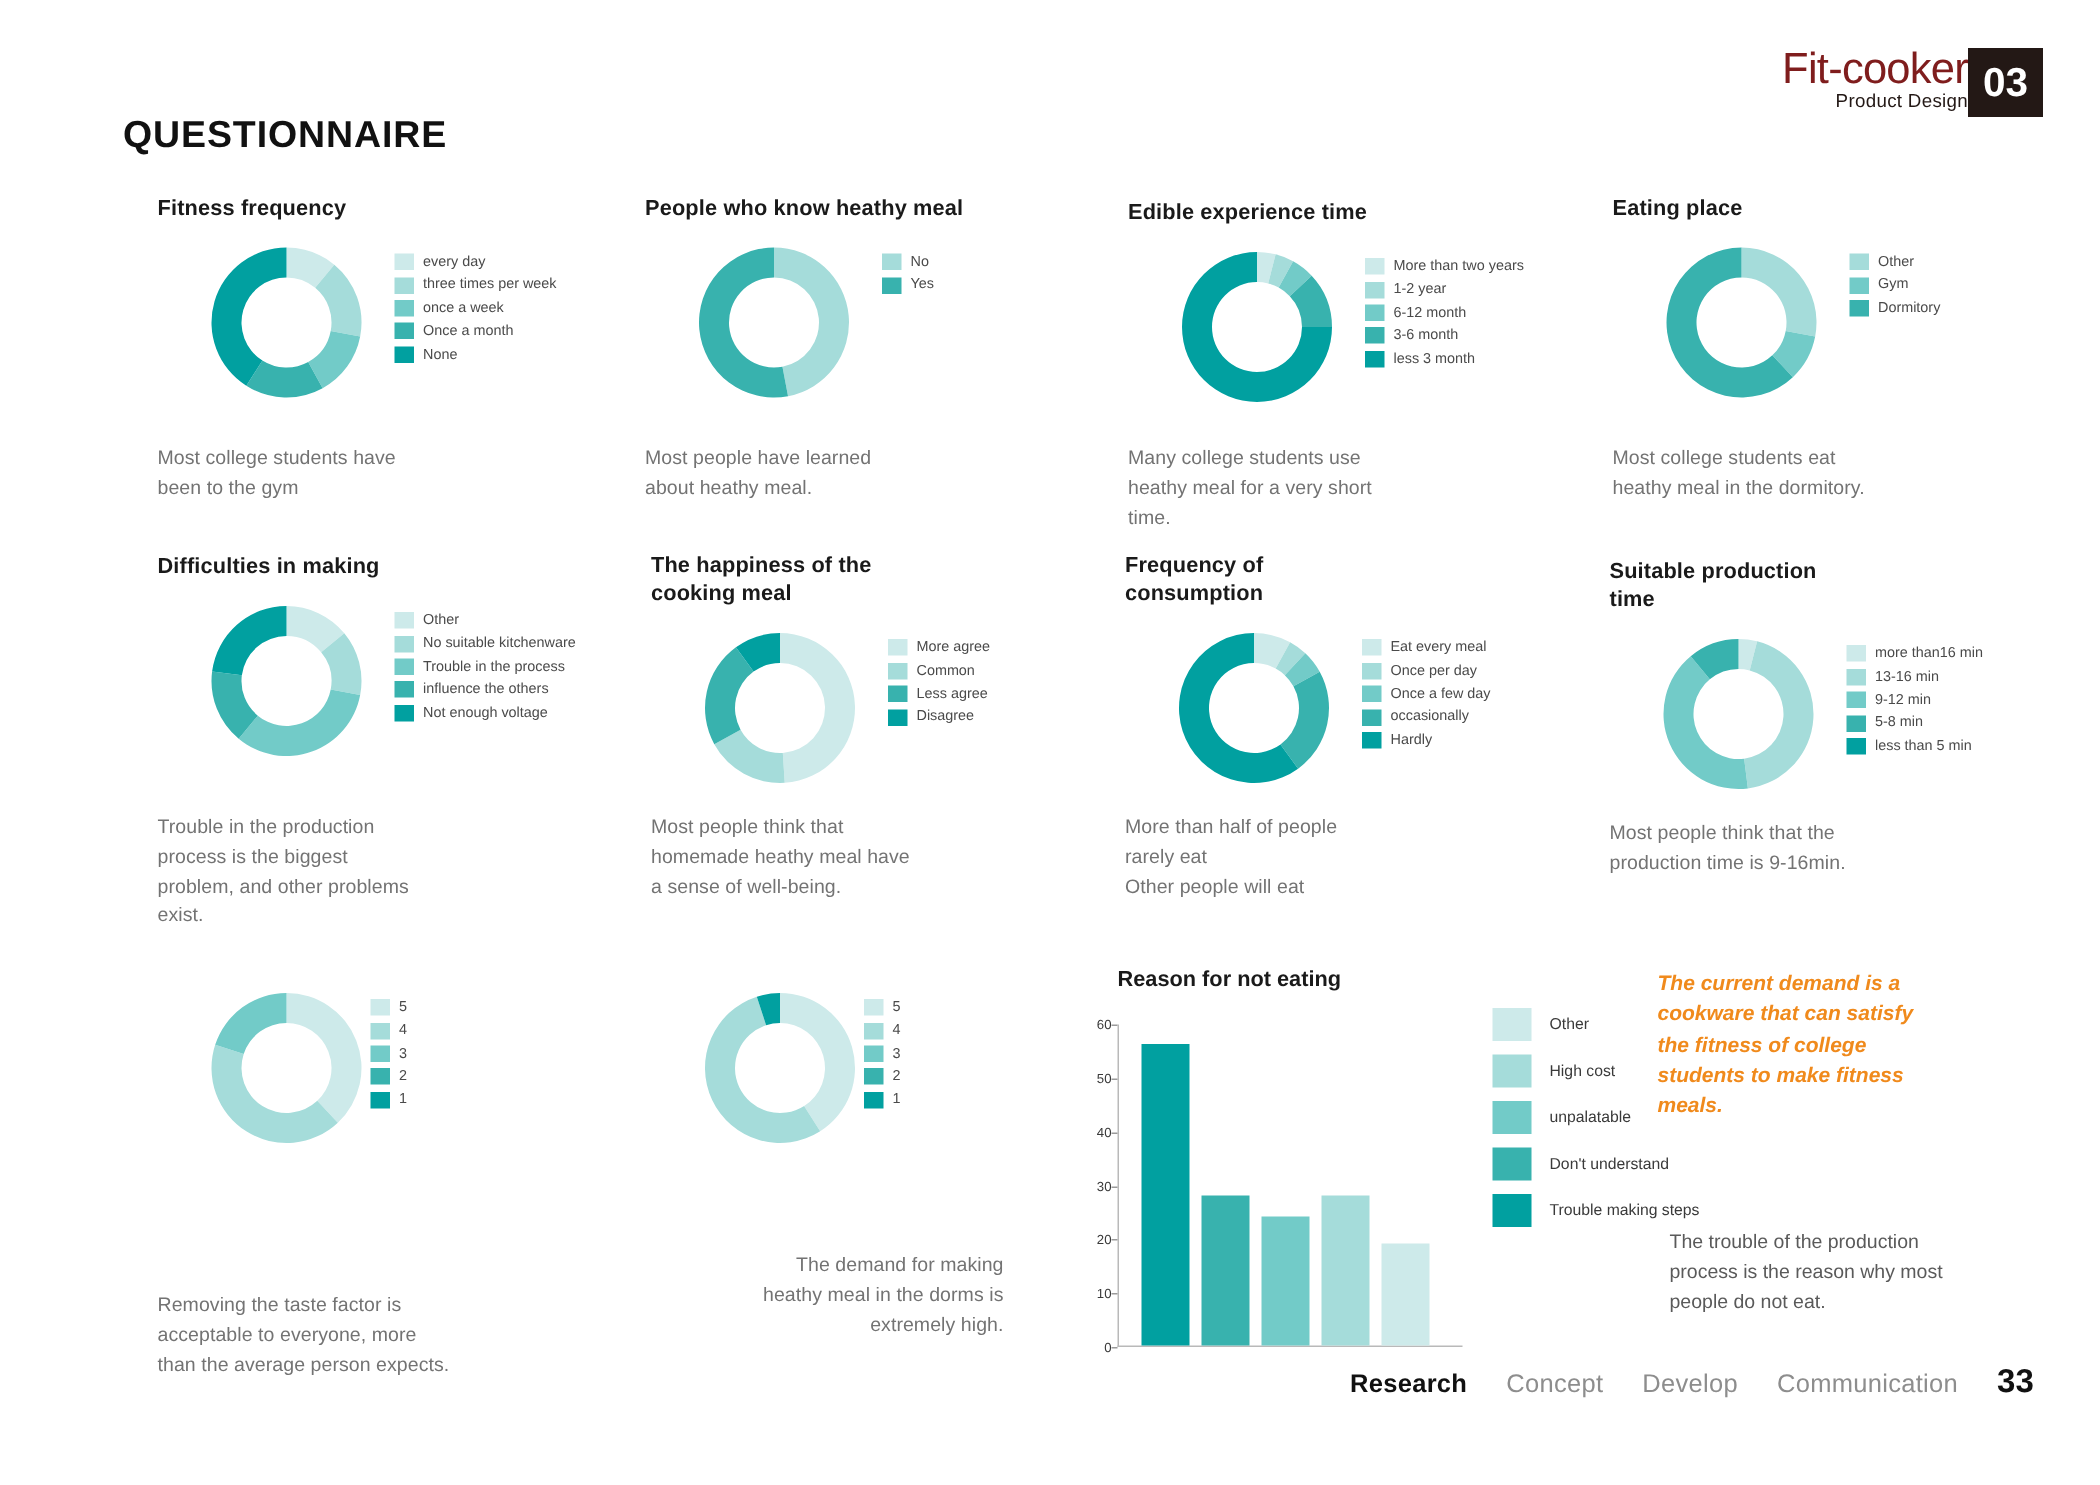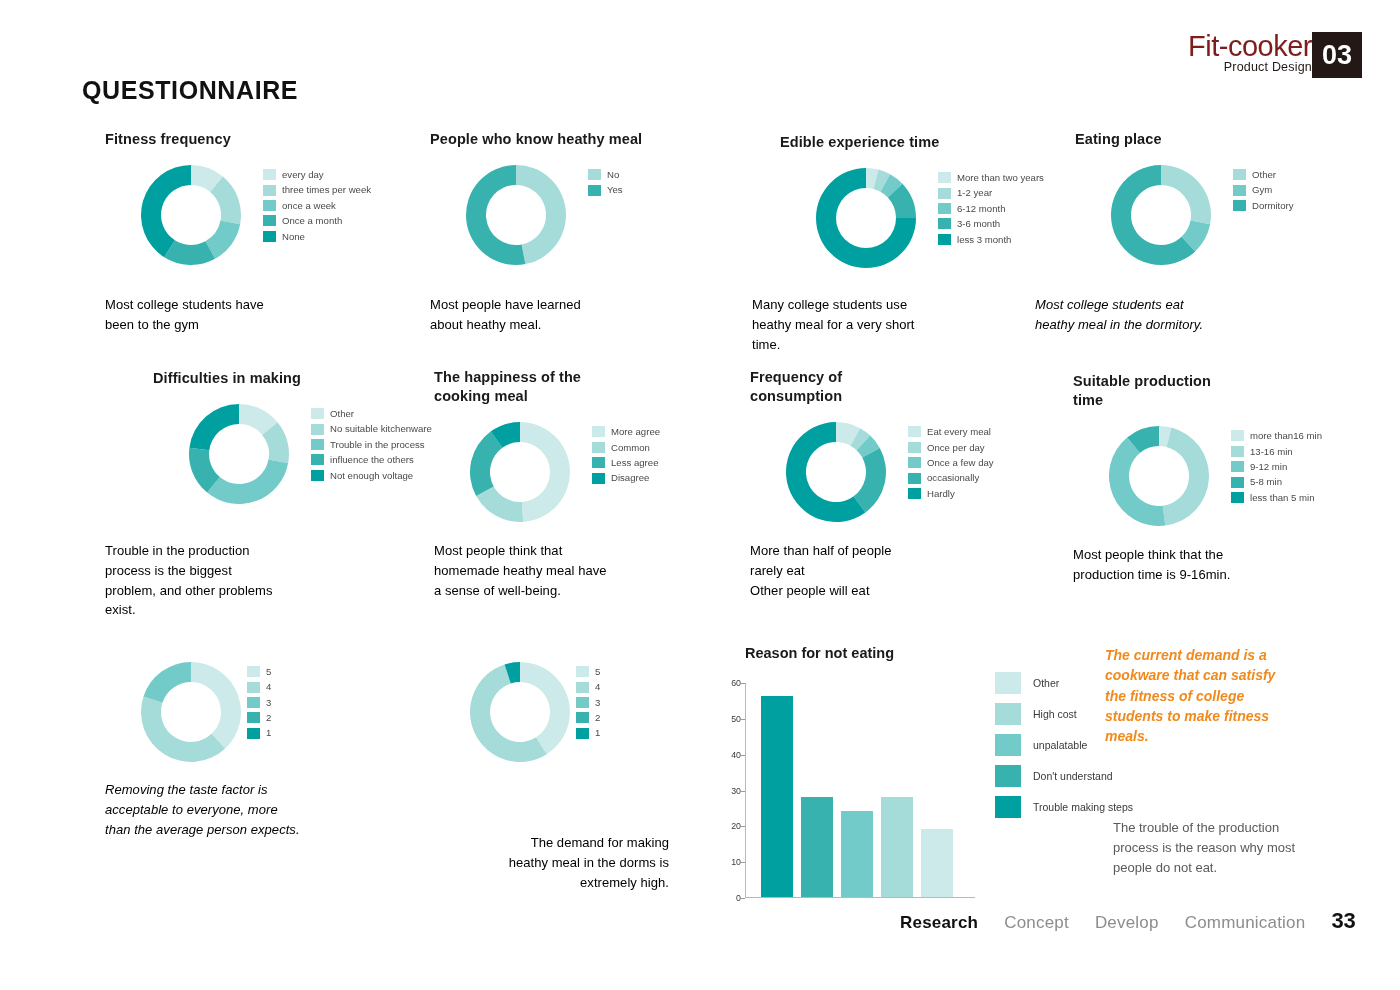--- a/index.html
+++ b/index.html
@@ -45,21 +45,21 @@
   .chart-area { position:relative; margin-top:14px; height:110px; }
   .donut { position:absolute; left:0; top:0; width:104px; height:104px; }
   .legend { position:absolute; top:4px; }
   .legend-row { display:flex; align-items:center; height:15.4px; }
   .swatch { width:13px; height:11px; flex:0 0 13px; }
   .legend-label {
     font-size:9.6px; color:#4a4a4a; margin-left:6px;
     white-space:nowrap; line-height:1;
   }
   .caption {
-    font-size:13px; color:#000000; line-height:1.52;
+    font-size:13px; color:#737373; line-height:1.52;
     white-space:pre-line; letter-spacing:0.05px;
   }
 
   
   #bar-card { position:absolute; left:745px; top:645px; width:400px; }
   #bar-title { font-size:14.5px; font-weight:bold; color:#1a1a1a; }
   #bar-plot { position:relative; margin-top:22px; width:230px; height:215px; }
   .y-lab {
     position:absolute; right:100%; margin-right:4px;
     font-size:8.8px; color:#3a3a3a; transform:translateY(-50%);
@@ -153,21 +153,21 @@
           </div>
           <div class="legend-row">
             <span class="swatch" style="background: rgb(56, 178, 174);"></span>
             <span class="legend-label">Yes</span>
           </div>
         </div>
       </div>
     </div>
     <div class="caption card" style="left: 430px; top: 295px; width: 235px;">Most people have learned
 about heathy meal.</div>
-    <div class="card" style="left: 752px; top: 133px; margin-left: 28px;">
+    <div class="card" style="left: 752px; top: 133px;">
       <div class="card-title" style="white-space: pre-line;">Edible experience time</div>
       <div class="chart-area">
         <div class="donut" style="left: 34px;"><svg viewBox="0 0 104 104" width="104" height="104">
             <path d="M 52 2 A 50 50 0 0 1 64.43449435824274 3.570841943568446 L 59.46069661494565 22.942505166141068 A 30 30 0 0 0 52 22 Z" fill="#cdeaea"></path>
             <path d="M 64.43449435824274 3.570841943568446 A 50 50 0 0 1 76.08768370508577 8.184665997806817 L 66.45261022305147 25.710799598684094 A 30 30 0 0 0 59.46069661494565 22.942505166141068 Z" fill="#a5dcda"></path>
             <path d="M 76.08768370508577 8.184665997806817 A 50 50 0 0 1 88.44843137107057 17.772644703565568 L 73.86905882264234 31.46358682213934 A 30 30 0 0 0 66.45261022305147 25.710799598684094 Z" fill="#72cbc8"></path>
             <path d="M 88.44843137107057 17.772644703565568 A 50 50 0 0 1 102 52 L 82 52 A 30 30 0 0 0 73.86905882264234 31.46358682213934 Z" fill="#38b2ae"></path>
             <path d="M 102 52 A 50 50 0 1 1 51.99999999999999 2 L 51.99999999999999 22 A 30 30 0 1 0 82 52 Z" fill="#01a0a0"></path>
           </svg></div>
         <div class="legend" style="left: 158px;">
@@ -214,23 +214,23 @@
             <span class="swatch" style="background: rgb(114, 203, 200);"></span>
             <span class="legend-label">Gym</span>
           </div>
           <div class="legend-row">
             <span class="swatch" style="background: rgb(56, 178, 174);"></span>
             <span class="legend-label">Dormitory</span>
           </div>
         </div>
       </div>
     </div>
-    <div class="caption card" style="left: 1035px; top: 295px; width: 235px; font-style: italic;">Most college students eat
+    <div class="caption card" style="left: 1075px; top: 295px; width: 235px;">Most college students eat
 heathy meal in the dormitory.</div>
-    <div class="card" style="left: 105px; top: 369px; margin-left: 48px;">
+    <div class="card" style="left: 105px; top: 369px;">
       <div class="card-title" style="white-space: pre-line;">Difficulties in making</div>
       <div class="chart-area">
         <div class="donut" style="left: 34px;"><svg viewBox="0 0 104 104" width="104" height="104">
             <path d="M 52 2 A 50 50 0 0 1 90.52566213878947 20.12880051256552 L 75.11539728327368 32.87728030753931 A 30 30 0 0 0 52 22 Z" fill="#cdeaea"></path>
             <path d="M 90.52566213878947 20.12880051256552 A 50 50 0 0 1 101.11436253643443 61.36906572928624 L 81.46861752186066 57.621439437571745 A 30 30 0 0 0 75.11539728327368 32.87728030753931 Z" fill="#a5dcda"></path>
             <path d="M 101.11436253643443 61.36906572928624 A 50 50 0 0 1 20.128800512565498 90.52566213878944 L 32.877280307539294 75.11539728327367 A 30 30 0 0 0 81.46861752186066 57.621439437571745 Z" fill="#72cbc8"></path>
             <path d="M 20.128800512565498 90.52566213878944 A 50 50 0 0 1 2.3942649342761086 45.733338321784785 L 22.236558960565663 48.240002993070874 A 30 30 0 0 0 32.877280307539294 75.11539728327367 Z" fill="#38b2ae"></path>
             <path d="M 2.3942649342761086 45.733338321784785 A 50 50 0 0 1 51.99999999999999 2 L 51.99999999999999 22 A 30 30 0 0 0 22.236558960565663 48.240002993070874 Z" fill="#01a0a0"></path>
           </svg></div>
         <div class="legend" style="left: 158px;">
@@ -392,21 +392,21 @@
             <span class="swatch" style="background: rgb(56, 178, 174);"></span>
             <span class="legend-label">2</span>
           </div>
           <div class="legend-row">
             <span class="swatch" style="background: rgb(1, 160, 160);"></span>
             <span class="legend-label">1</span>
           </div>
         </div>
       </div>
     </div>
-    <div class="caption card" style="left: 105px; top: 780px; width: 235px; font-style: italic;">Removing the taste factor is
+    <div class="caption card" style="left: 105px; top: 860px; width: 235px;">Removing the taste factor is
 acceptable to everyone, more
 than the average person expects.</div>
     <div class="card" style="left: 434px; top: 646px;">
       <div class="chart-area">
         <div class="donut" style="left: 34px;"><svg viewBox="0 0 104 104" width="104" height="104">
             <path d="M 52 2 A 50 50 0 0 1 78.79133974894984 94.21639627510075 L 68.0748038493699 77.32983776506045 A 30 30 0 0 0 52 22 Z" fill="#cdeaea"></path>
             <path d="M 78.79133974894984 94.21639627510075 A 50 50 0 1 1 36.54915028125262 4.447174185242325 L 42.729490168751575 23.468304511145394 A 30 30 0 1 0 68.0748038493699 77.32983776506045 Z" fill="#a5dcda"></path>
             <path d="M 36.54915028125262 4.447174185242325 A 50 50 0 0 1 51.99999999999999 2 L 51.99999999999999 22 A 30 30 0 0 0 42.729490168751575 23.468304511145394 Z" fill="#01a0a0"></path>
           </svg></div>
         <div class="legend" style="left: 142px;">

